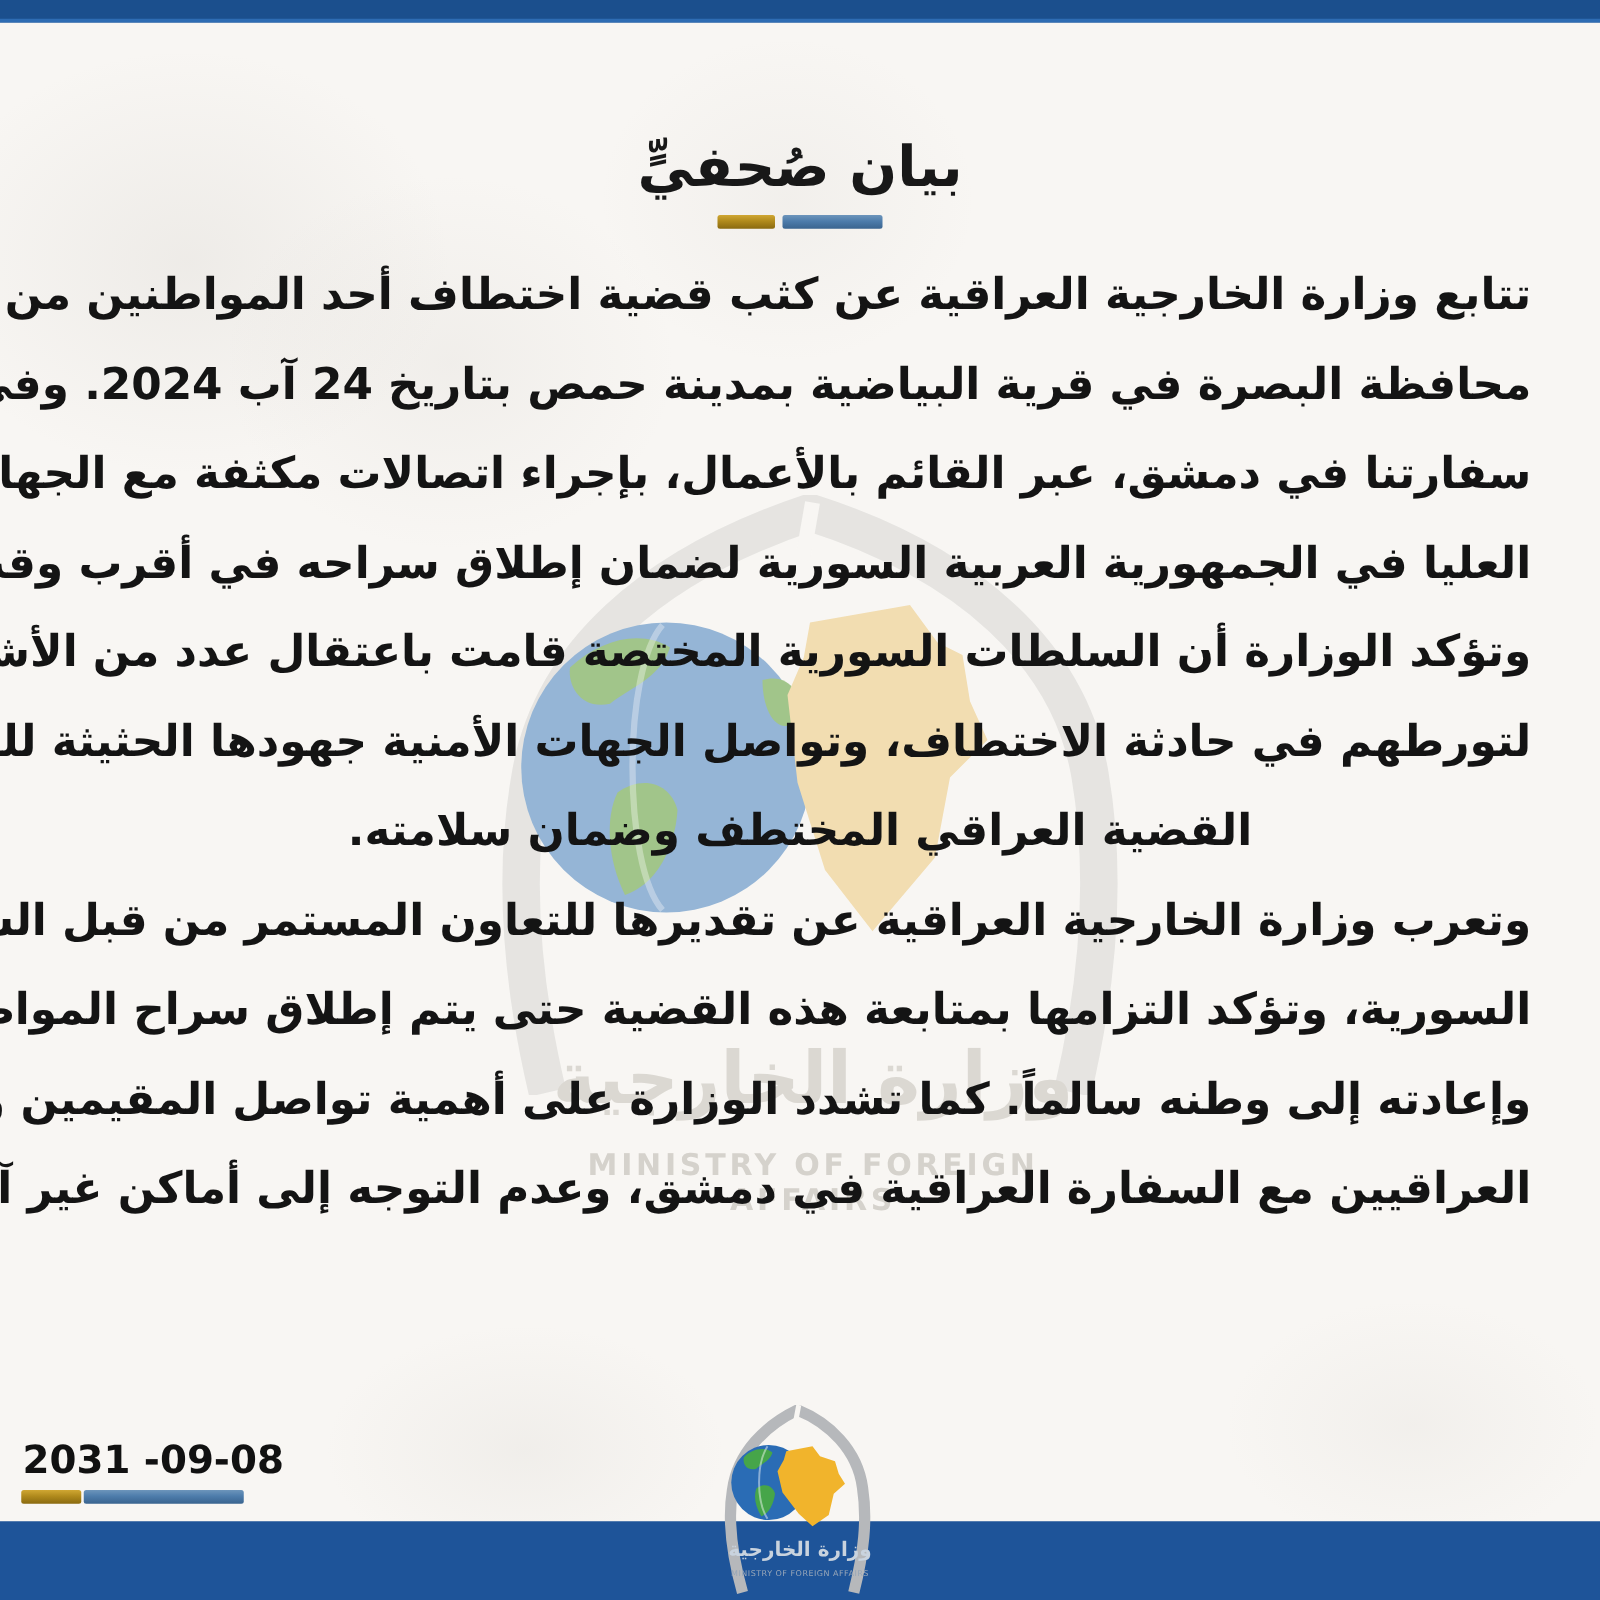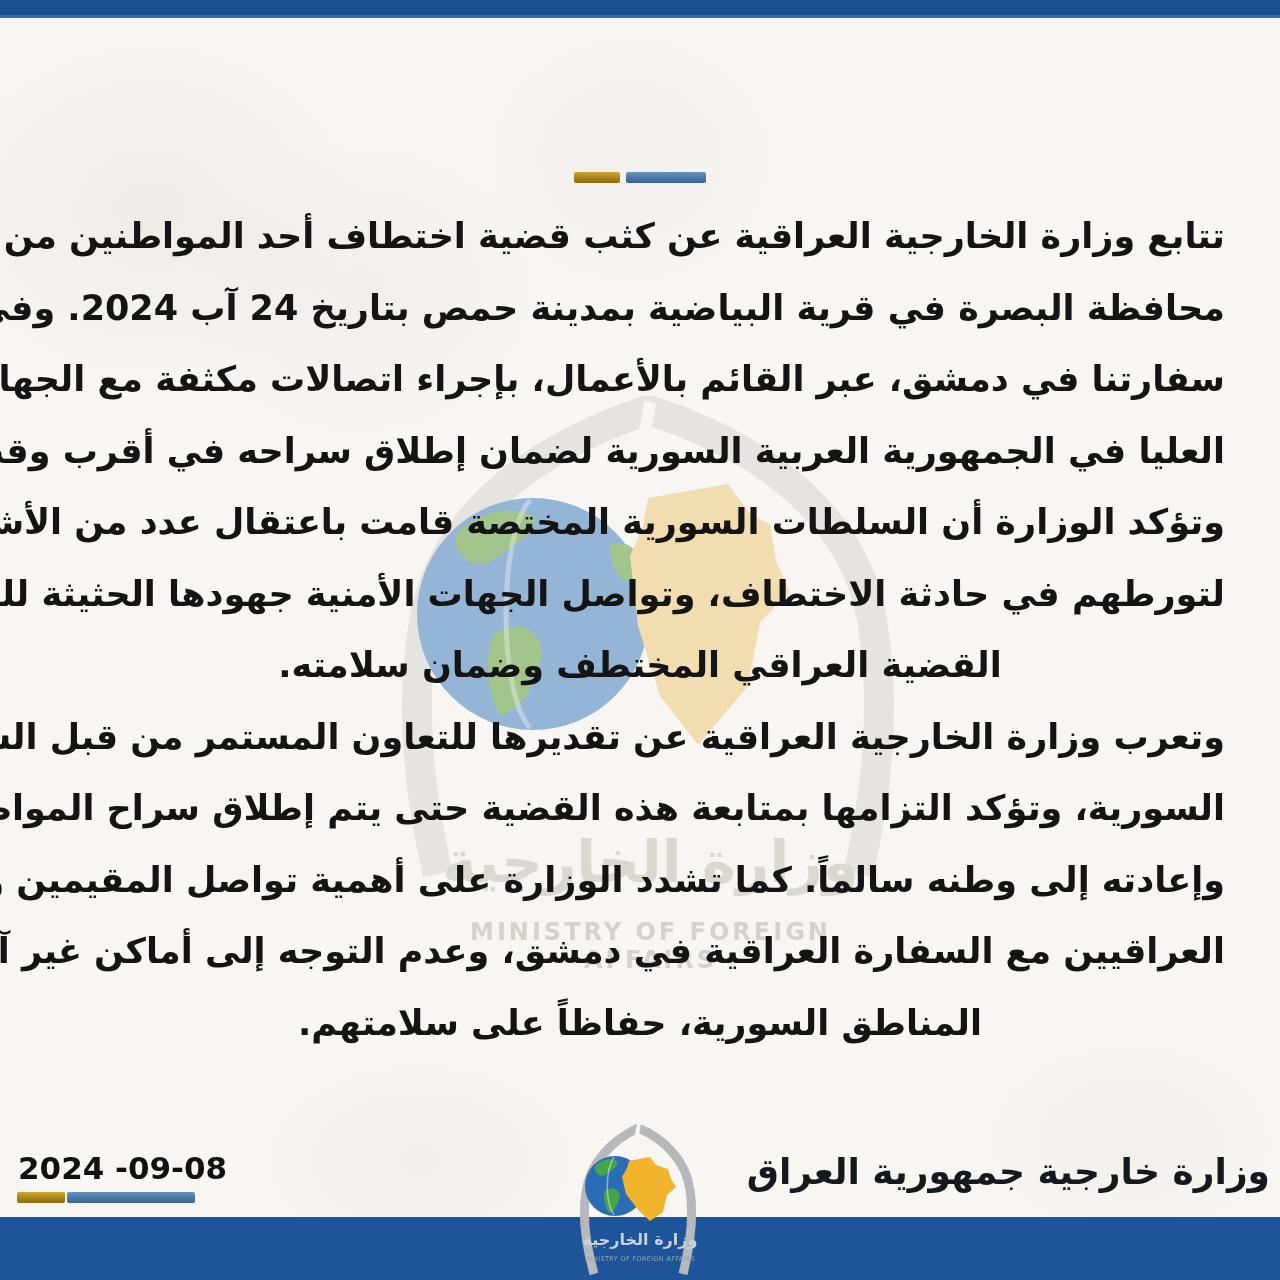--- a/index.html
+++ b/index.html
@@ -126,49 +126,48 @@
       <path d="M 212 148 C 232 142 246 158 240 180 C 226 194 212 176 212 148 Z" fill="#93bd78"></path>
       <path d="M 132 104 C 100 140 100 296 132 332" fill="none" stroke="#ffffff" stroke-width="5" opacity="0.35"></path>
 
       <path d="M 250 102 L 330 88 L 352 118 L 372 128 L 378 165 L 392 196
                L 362 226 L 350 290 L 300 349 L 262 300 L 240 230 L 232 160 L 245 130 Z" fill="#f1d9a6"></path>
     </svg>
     <div class="wm-ar">وزارة الخارجية</div>
     <div class="wm-en">MINISTRY OF FOREIGN AFFAIRS</div>
   </div>
 
+  <div class="title">بيان صُحفيٍّ</div>
   <div class="title-underline">
     <div class="bar bar-gold"></div>
     <div class="bar bar-blue"></div>
   </div>
 
   <div class="bodytext" dir="rtl">
     <div class="line">تتابع وزارة الخارجية العراقية عن كثب قضية اختطاف أحد المواطنين من أهالي</div>
     <div class="line">محافظة البصرة في قرية البياضية بمدينة حمص بتاريخ 24 آب 2024. وفي هذا السياق، تقوم</div>
     <div class="line">سفارتنا في دمشق، عبر القائم بالأعمال، بإجراء اتصالات مكثفة مع الجهات الأمنية</div>
     <div class="line line--center">العليا في الجمهورية العربية السورية لضمان إطلاق سراحه في أقرب وقت ممكن.</div>
     <div class="line">وتؤكد الوزارة أن السلطات السورية المختصة قامت باعتقال عدد من الأشخاص</div>
     <div class="line">لتورطهم في حادثة الاختطاف، وتواصل الجهات الأمنية جهودها الحثيثة للوصول إلى</div>
     <div class="line line--center">القضية العراقي المختطف وضمان سلامته.</div>
     <div class="line">وتعرب وزارة الخارجية العراقية عن تقديرها للتعاون المستمر من قبل السلطات</div>
     <div class="line">السورية، وتؤكد التزامها بمتابعة هذه القضية حتى يتم إطلاق سراح المواطن العراقي</div>
     <div class="line">وإعادته إلى وطنه سالماً. كما تشدد الوزارة على أهمية تواصل المقيمين والزائرين</div>
     <div class="line">العراقيين مع السفارة العراقية في دمشق، وعدم التوجه إلى أماكن غير آمنة في</div>
-    <div class="line line--center">المناطق السورية، حفاظاً على سلامتهم.</div>
   </div>
 
   <div class="bottombar"></div>
 
-  <div class="footer-date" dir="ltr">2024 -09-08</div>
+  <div class="footer-date" dir="ltr">2031 -09-08</div>
   <div class="footer-underline">
     <div class="bar bar-gold"></div>
     <div class="bar bar-blue"></div>
   </div>
 
-  <div class="ministry-name" dir="rtl">وزارة خارجية جمهورية العراق</div>
 
   <svg class="footer-logo" width="150" height="152" viewBox="0 0 150 152">
 
     <path d="M 29 150 C 20 118 17 92 21 68 C 25 38 48 16 73 4
              C 98 14 121 36 125 66 C 129 92 126 118 118 150" fill="none" stroke="#b6b8bb" stroke-width="9"></path>
     <line x1="74" y1="0" x2="71" y2="16" stroke="#f8f6f3" stroke-width="4"></line>
 
     <circle cx="50" cy="62" r="30" fill="#2a6cb5"></circle>
     <path d="M 30 42 C 36 35 47 33 53 38 C 51 45 44 47 40 51 C 33 53 29 48 30 42 Z" fill="#46a549"></path>
     <path d="M 40 67 C 46 62 53 64 55 71 C 54 79 50 87 44 89 C 39 81 38 73 40 67 Z" fill="#46a549"></path>

